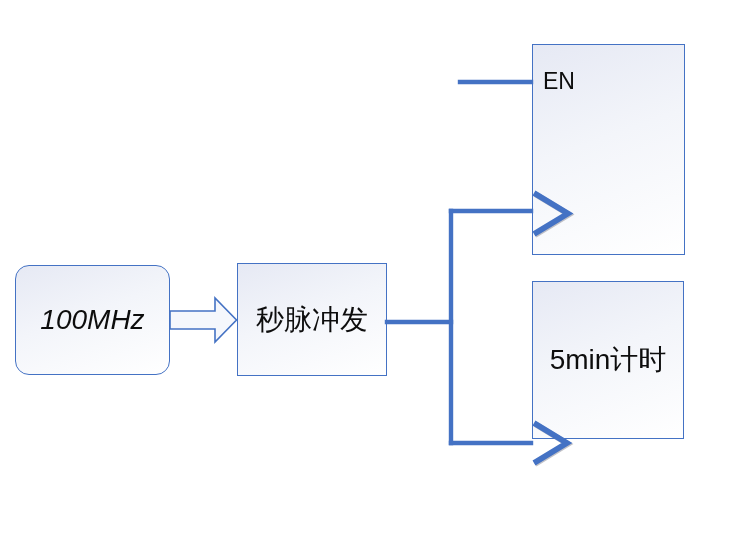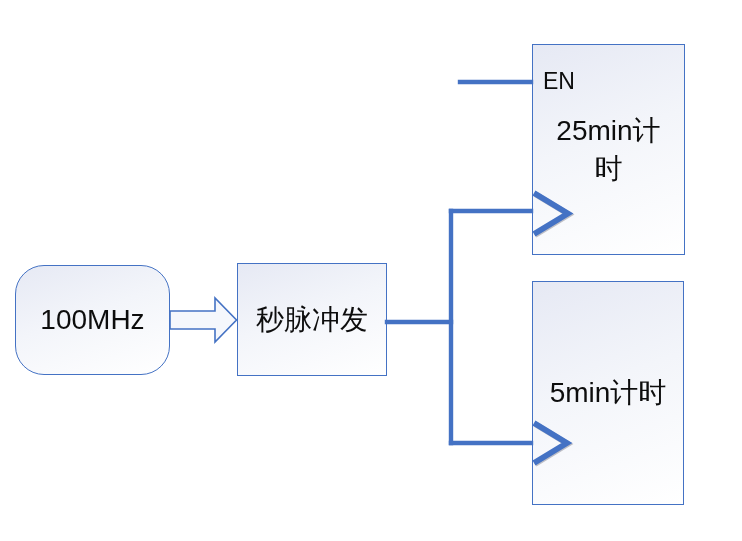--- a/index.html
+++ b/index.html
@@ -31,32 +31,33 @@
     transform: translateY(-50%);
     text-align: center;
     font-size: 28px;
     line-height: 38px;
     color: var(--text, #0d0d0d);
     white-space: nowrap;
   }
   .node-label div { white-space: nowrap; }
   #clock-node {
     left: 15px; top: 265px; width: 155px; height: 110px;
-    border-radius: 29px;
+    border-radius: 14px;
+    font-style: italic;
   }
   #clock-node .node-label { line-height: 42px; }
   #pulse-gen-node {
     left: 237px; top: 263px; width: 150px; height: 113px;
   }
   #pulse-gen-node .node-label { line-height: 44px; }
   #timer-25min-node {
     left: 532px; top: 44px; width: 153px; height: 211px;
   }
   #timer-5min-node {
-    left: 532px; top: 281px; width: 152px; height: 224px;
+    left: 532px; top: 281px; width: 152px; height: 158px;
   }
   .en-label {
     position: absolute;
     left: 10px;
     top: 24px;
     font-size: 23px;
     line-height: 24px;
     color: var(--text, #0d0d0d);
   }
   svg.overlay {
@@ -98,24 +99,20 @@
   </div>
 
   <div class="node" id="pulse-gen-node">
     <div class="node-label">
       <div>秒脉冲发</div>
     </div>
   </div>
 
   <div class="node" id="timer-25min-node">
     <div class="en-label">EN</div>
-    <div class="node-label">
-      <div>25min计</div>
-      <div>时</div>
-    </div>
   </div>
 
   <div class="node" id="timer-5min-node">
     <div class="node-label">
       <div>5min计时</div>
     </div>
   </div>
 
   <svg class="overlay" viewBox="0 0 742 541">
 

